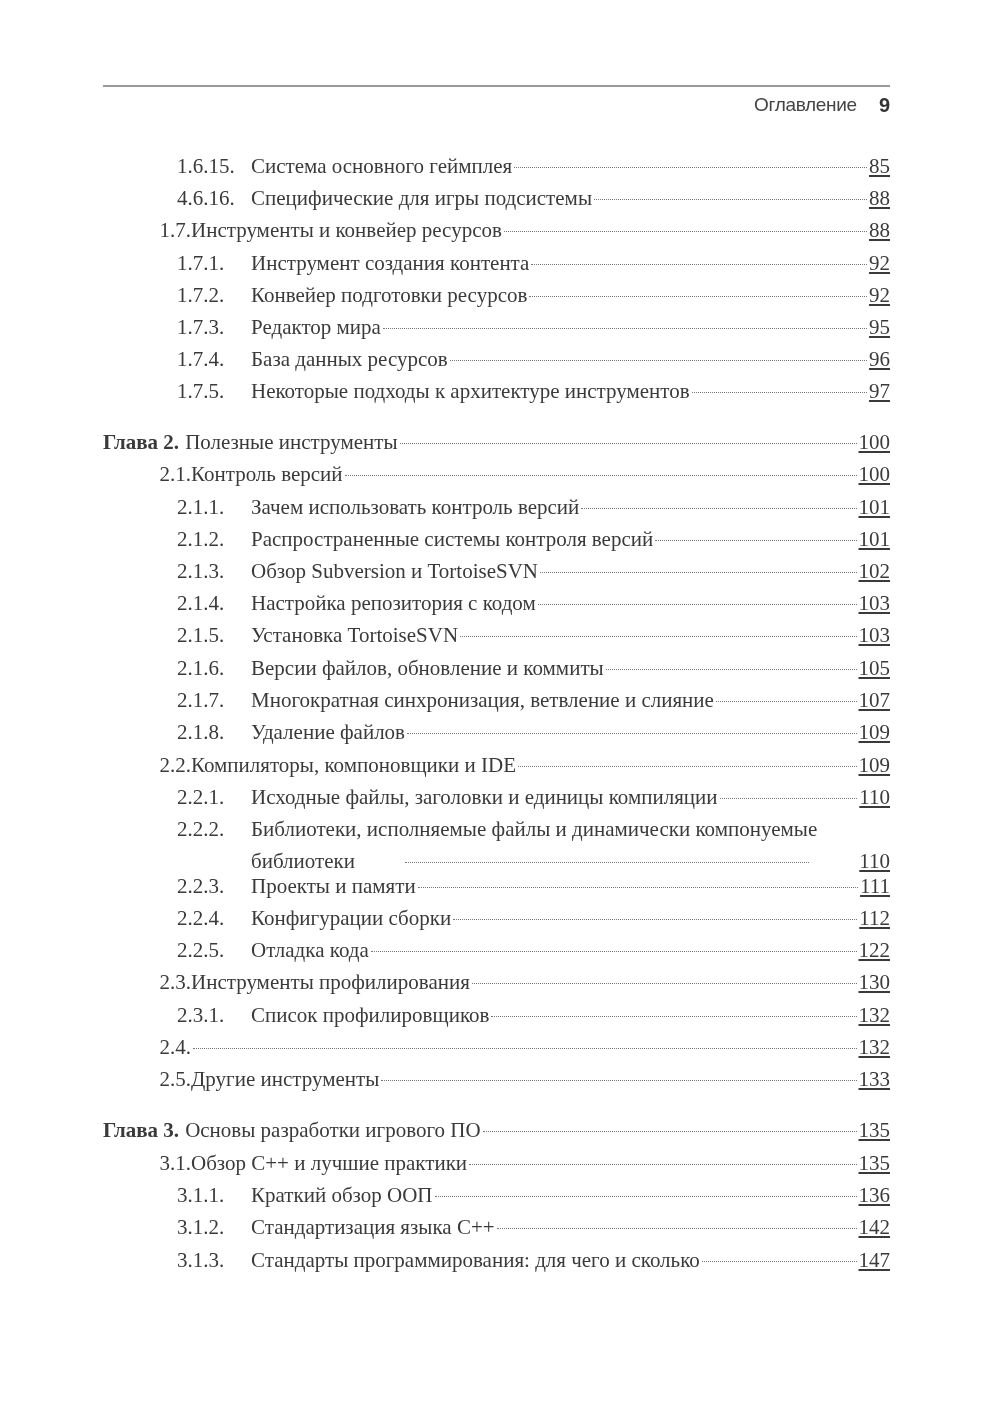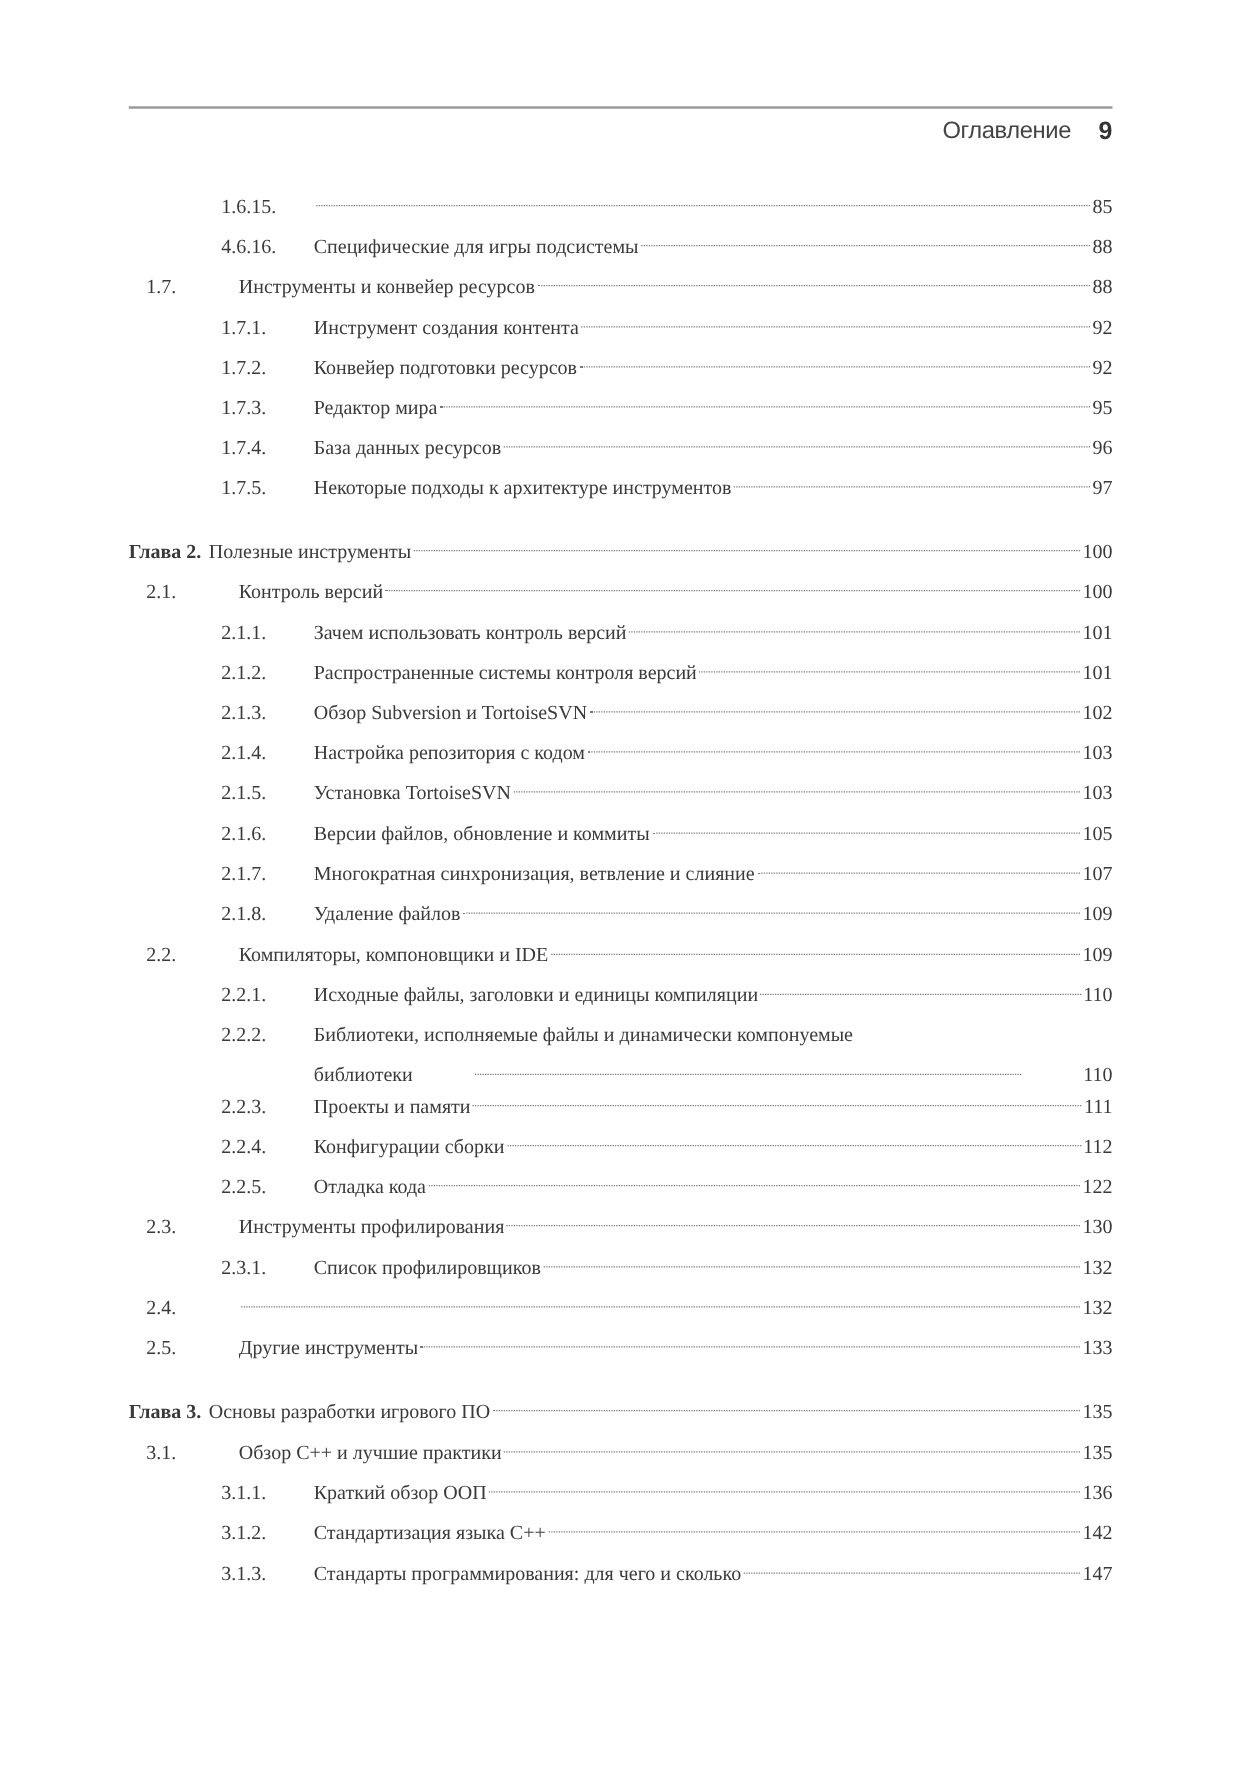--- a/index.html
+++ b/index.html
@@ -47,21 +47,21 @@
     .toc {
       position: absolute;
       left: 103px;
       top: 0;
       width: 787px;
     }
     .entry {
       position: absolute;
       left: 0;
       width: 787px;
-      font-size: 16px;
+      font-size: 21px;
       line-height: 32px;
     }
     .entry .row {
       display: flex;
       align-items: baseline;
       height: 32px;
     }
     .entry .num {
       flex: 0 0 auto;
       white-space: nowrap;
@@ -74,23 +74,24 @@
     .entry .dots {
       flex: 1 1 auto;
       border-bottom: 1px dotted #777;
       margin: 0 2px;
       transform: translateY(-5px);
       min-width: 10px;
     }
     .entry .page {
       flex: 0 0 auto;
       text-align: left;
+      text-decoration: underline;
     }
     .entry.lvl-ch .num { font-weight: bold; margin-right: 6px; }
-    .entry.lvl-1 .num { width: 74px; padding-left: 14px; box-sizing: content-box; }
+    .entry.lvl-1 .num { width: 74px; padding-left: 14px; box-sizing: content-box; text-align: right; }
     .entry.lvl-2 .num { width: 74px; padding-left: 74px; box-sizing: content-box; }
     .entry .cont {
       padding-left: 148px;
       gap: 48px;
     }
     .entry .firstline {
       padding-left: 148px;
       white-space: nowrap;
       height: 32px;
     }
@@ -109,20 +110,21 @@
 <div class="running-head">
   <span class="title">Оглавление</span>
   <span class="num">9</span>
 </div>
 
 <div class="toc">
 
   <div class="entry lvl-2" style="top:150px">
     <div class="row">
       <span class="num">1.6.15.</span>
+      <span class="title">Система основного геймплея</span>
       <span class="dots"></span>
       <span class="page">85</span>
     </div>
   </div>
 
   <div class="entry lvl-2" style="top:182px">
     <div class="row">
       <span class="num">4.6.16.</span>
       <span class="title">Специфические для игры подсистемы</span>
       <span class="dots"></span>

